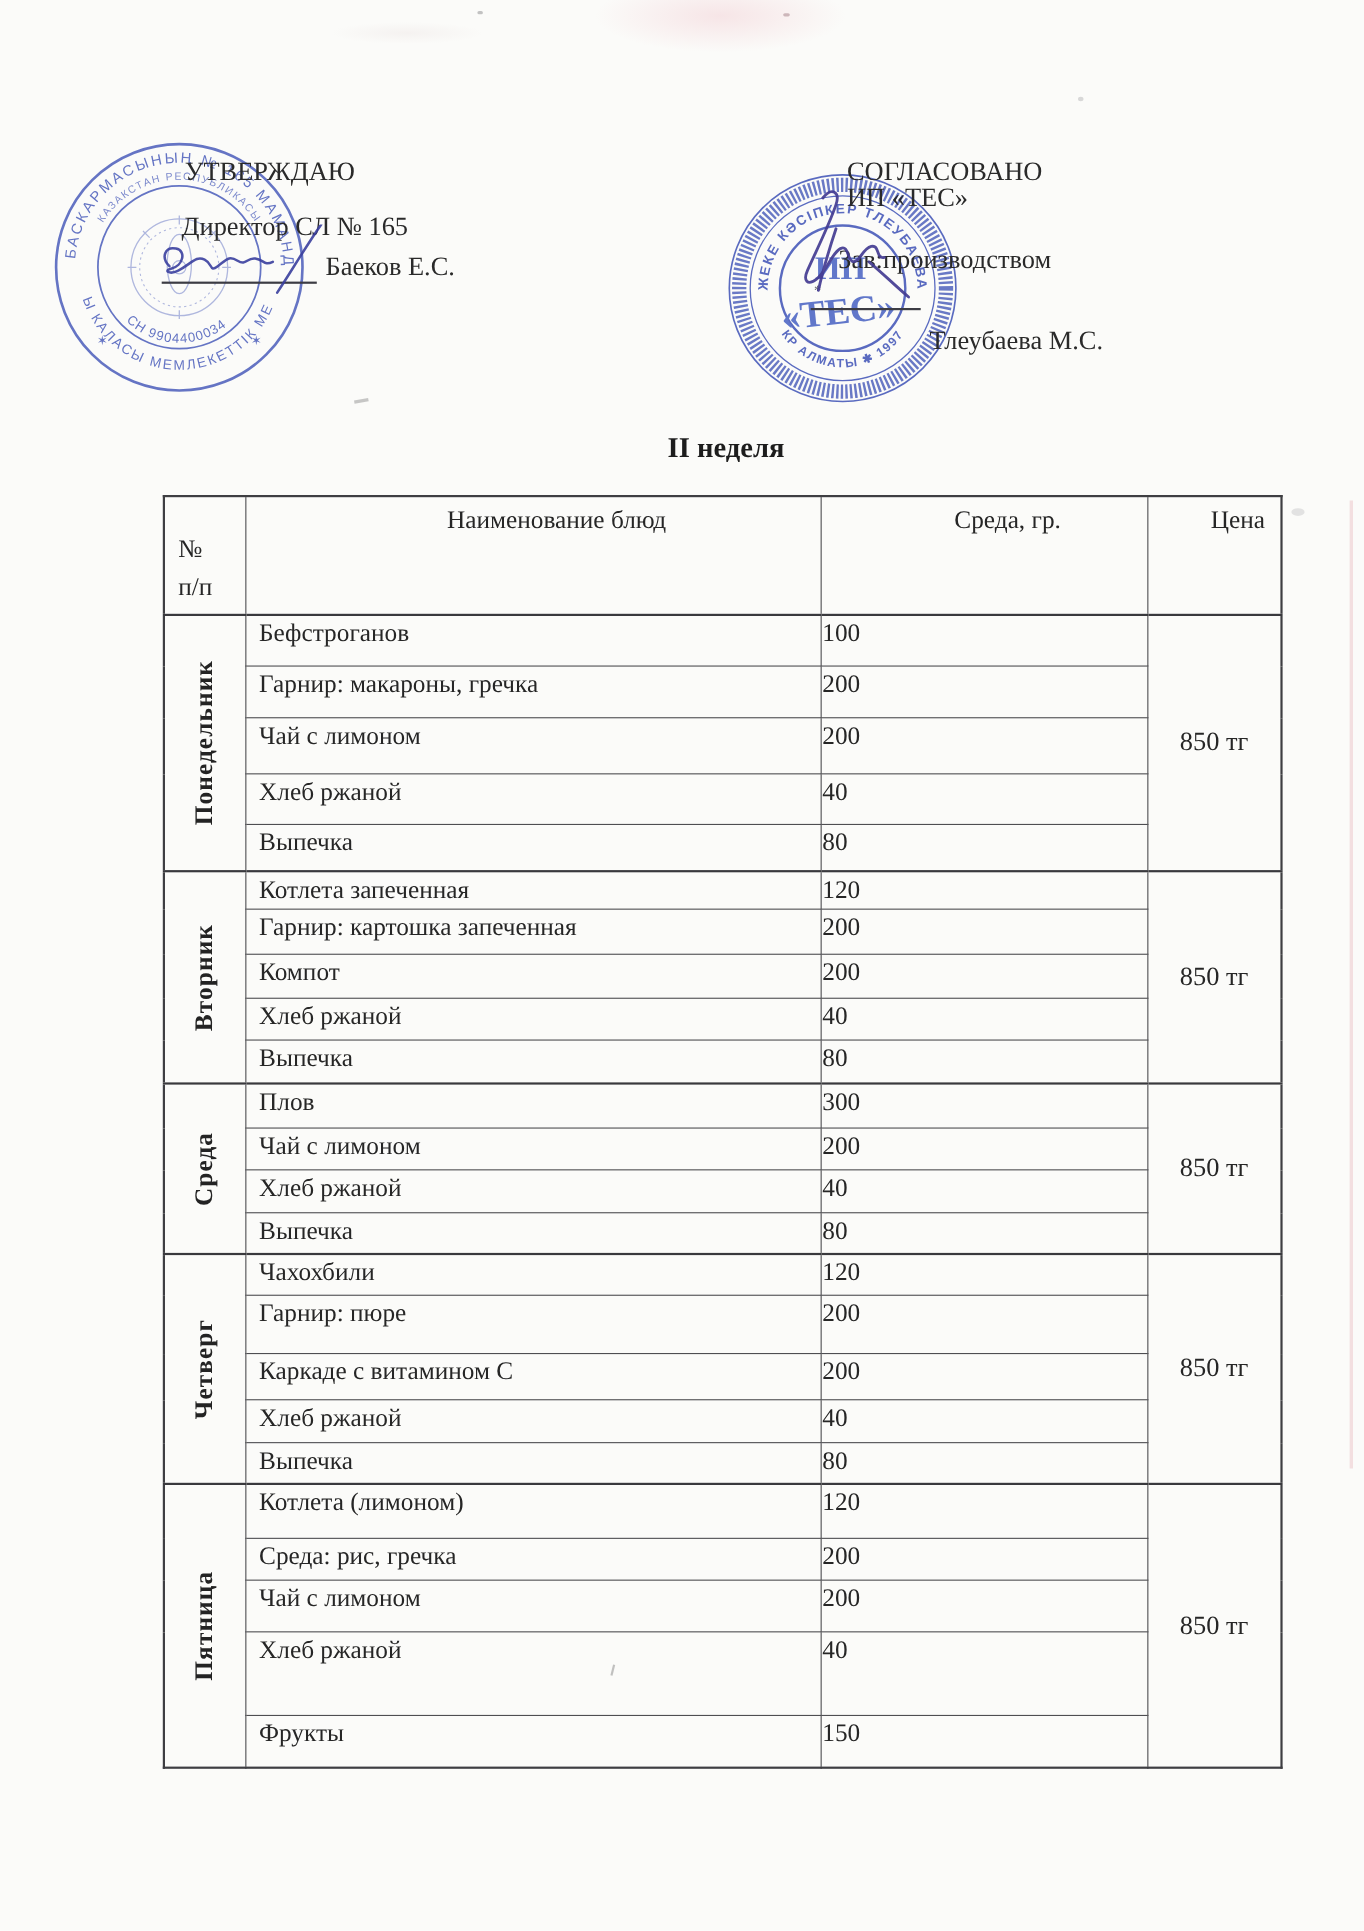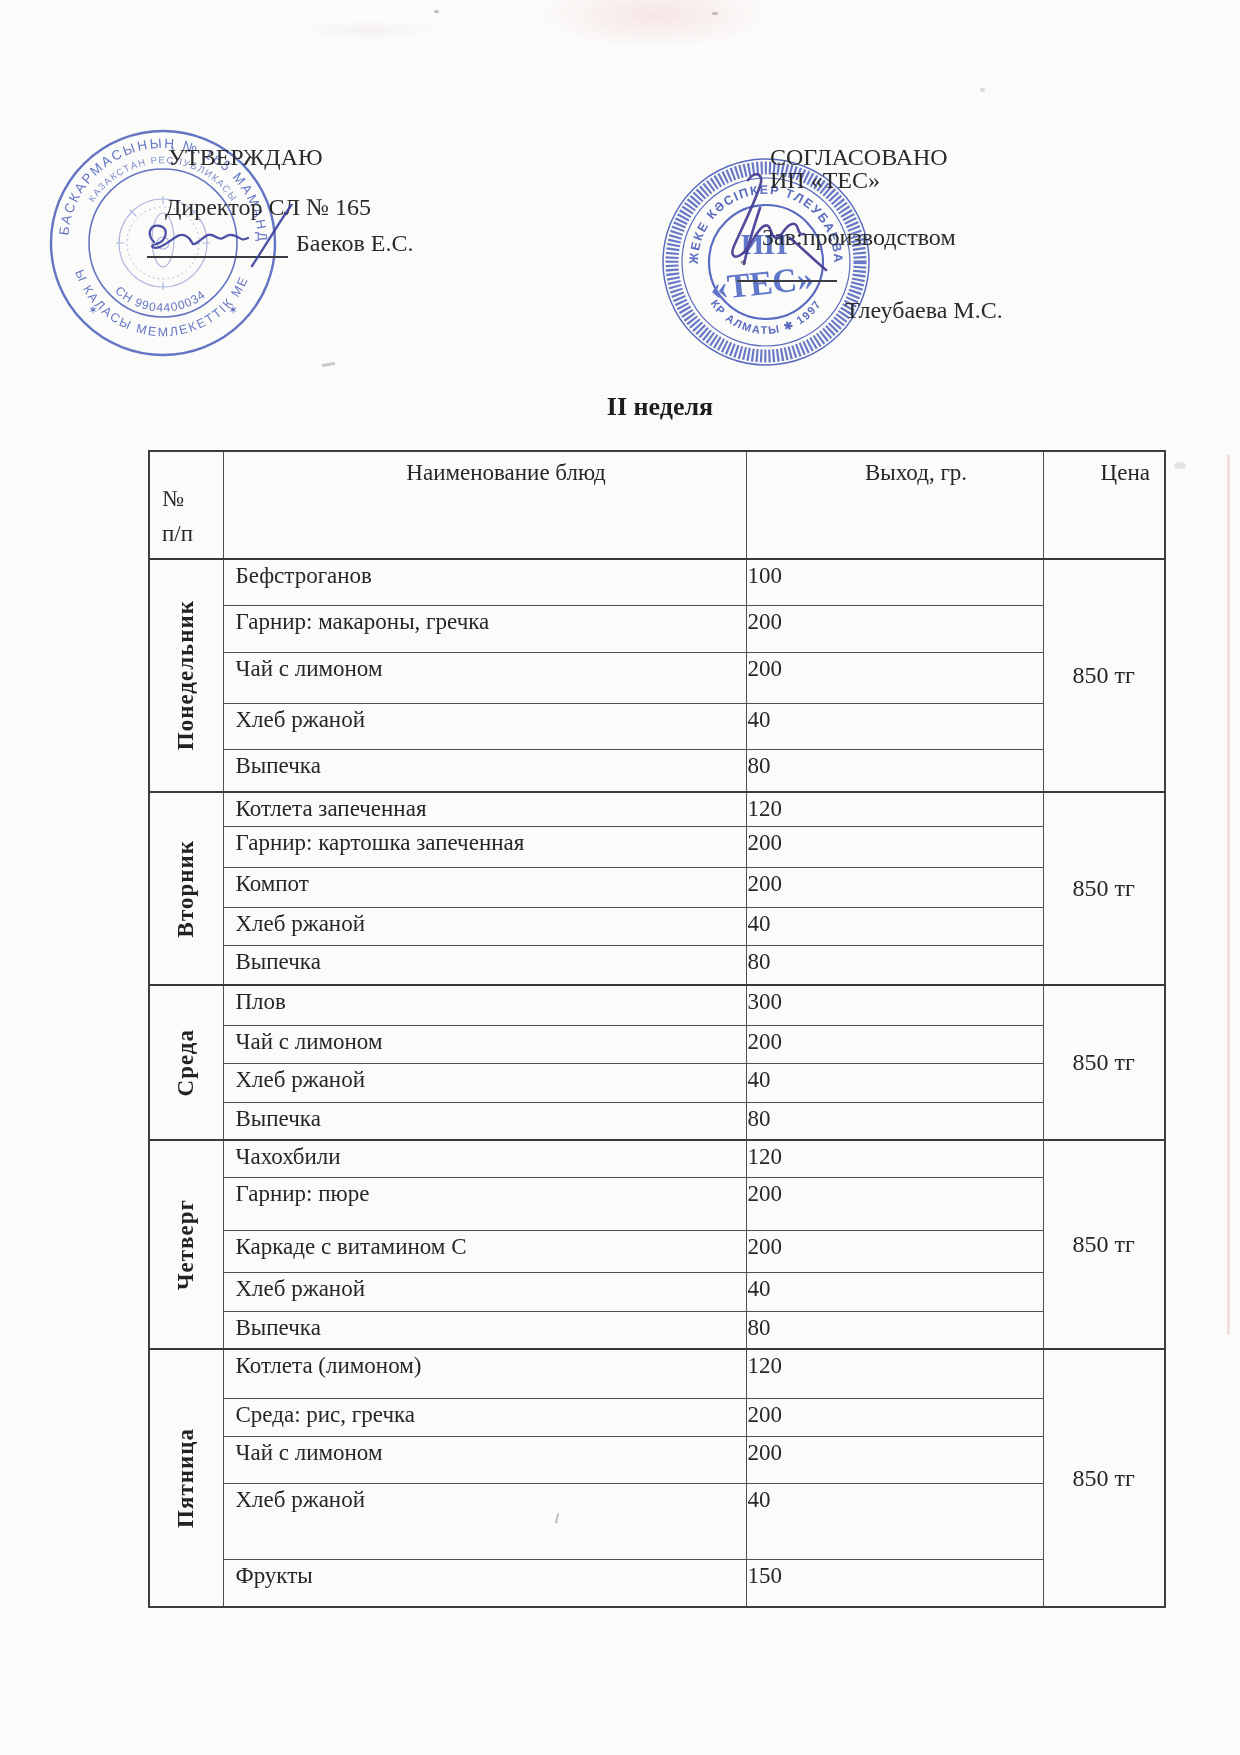--- a/index.html
+++ b/index.html
@@ -185,21 +185,21 @@
           <col style="width:122px">
         </colgroup>
 
       <tbody>
           <tr class="header-row">
         <th class="hnum">
           <span>№</span><br>
           <span>п/п</span>
         </th>
         <th>Наименование блюд</th>
-        <th>Выход, гр.</th>
+        <th>Среда, гр.</th>
         <th>Цена</th>
       </tr>
 
       <tr>
         <td class="day gt" rowspan="5">
               <div class="vtext">Понедельник</div>
             </td>
         <td class="dish gt" style="height:42px">Бефстроганов</td>
         <td class="out gt">100</td>
         <td class="price gt" rowspan="5">850 тг</td>

